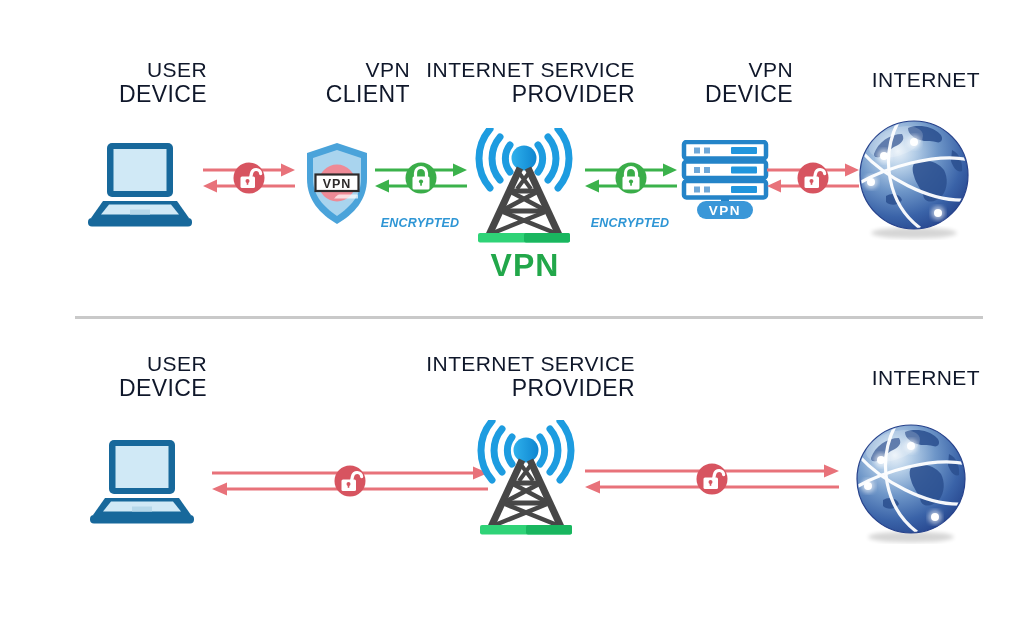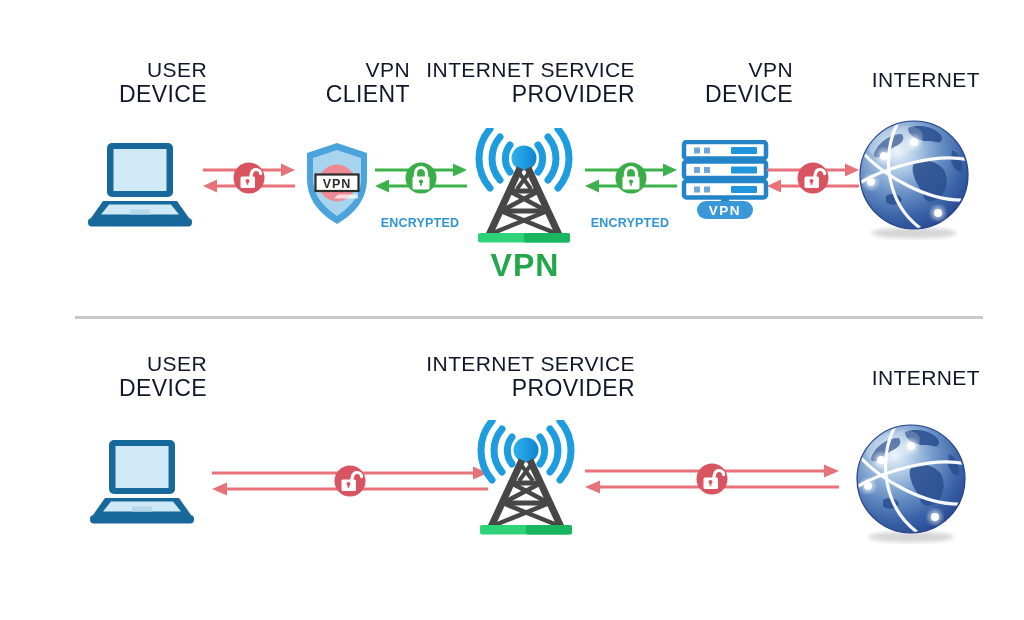--- a/index.html
+++ b/index.html
@@ -5,21 +5,21 @@
   html,body{margin:0;padding:0;background:#fff;}
   .stage{position:relative;width:1024px;height:620px;background:#ffffff;overflow:hidden;
          font-family:"Liberation Sans",sans-serif;}
   .abs{position:absolute;}
   .nlabel{color:#0f172a;text-align:right;line-height:1.12;letter-spacing:.4px;}
   .nl1{font-size:21px;font-weight:400;}
   .nl2{font-size:23px;font-weight:400;}
   .caption{font-weight:700;color:#22a74a;text-align:center;letter-spacing:1px;}
   #cap-vpn{left:425px;top:247px;width:200px;font-size:32px;}
   #cap-novpn{left:400px;top:546px;width:250px;font-size:35px;}
-  .encrypted{font-size:12.5px;font-weight:700;color:#2f96d5;text-align:center;letter-spacing:.2px;}
+  .encrypted{font-size:12.5px;font-weight:700;color:#2f96d5;text-align:center;letter-spacing:.2px;font-style:italic;}
   .divider{left:75px;top:316px;width:908px;height:3px;background:#c9c9c9;}
   
   #lbl-ud1{left:57px;top:58px;width:150px;}
   #lbl-vc{left:260px;top:58px;width:150px;}
   #lbl-isp1{left:415px;top:58px;width:220px;}
   #lbl-vs{left:643px;top:58px;width:150px;}
   #lbl-in1{left:830px;top:68px;width:150px;}
   #lbl-ud2{left:57px;top:352px;width:150px;}
   #lbl-isp2{left:415px;top:352px;width:220px;}
   #lbl-in2{left:830px;top:366px;width:150px;}

